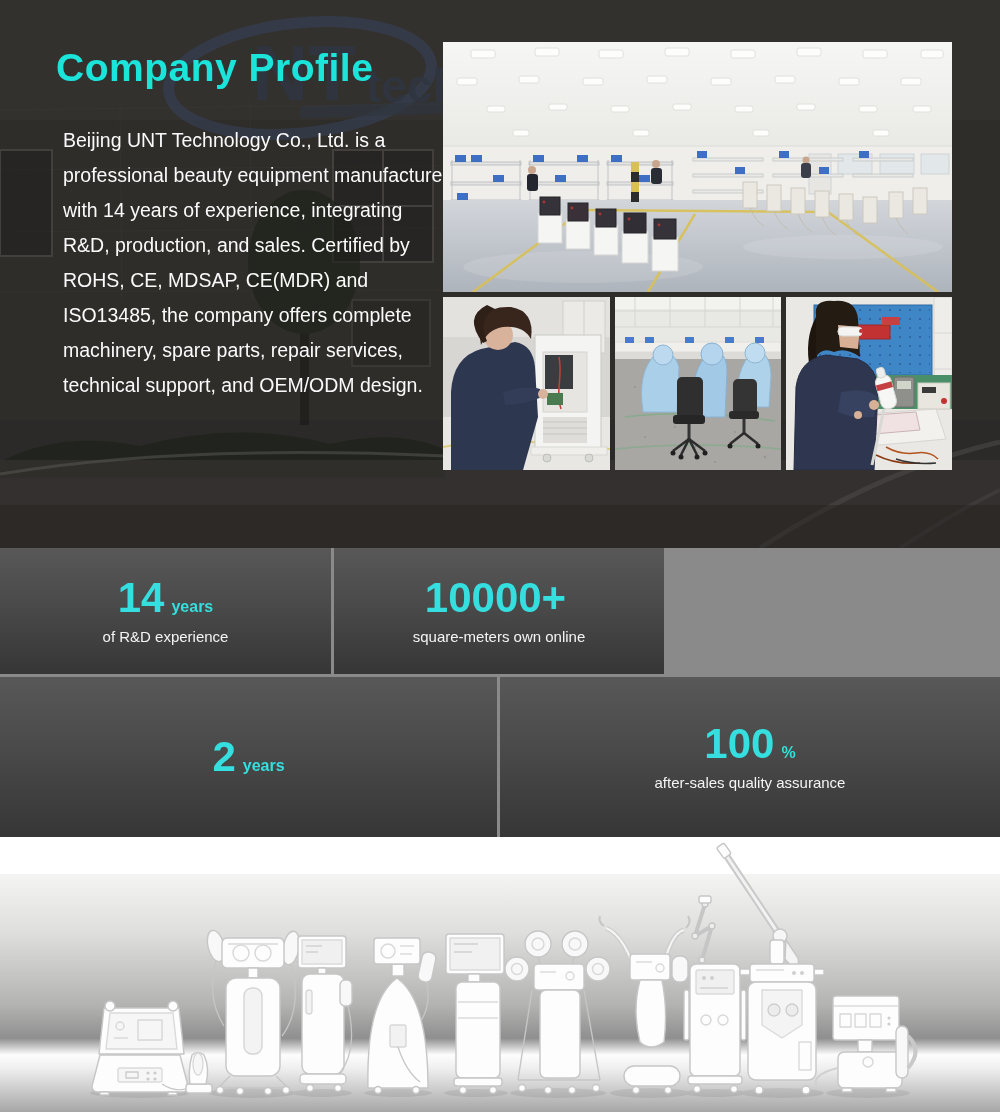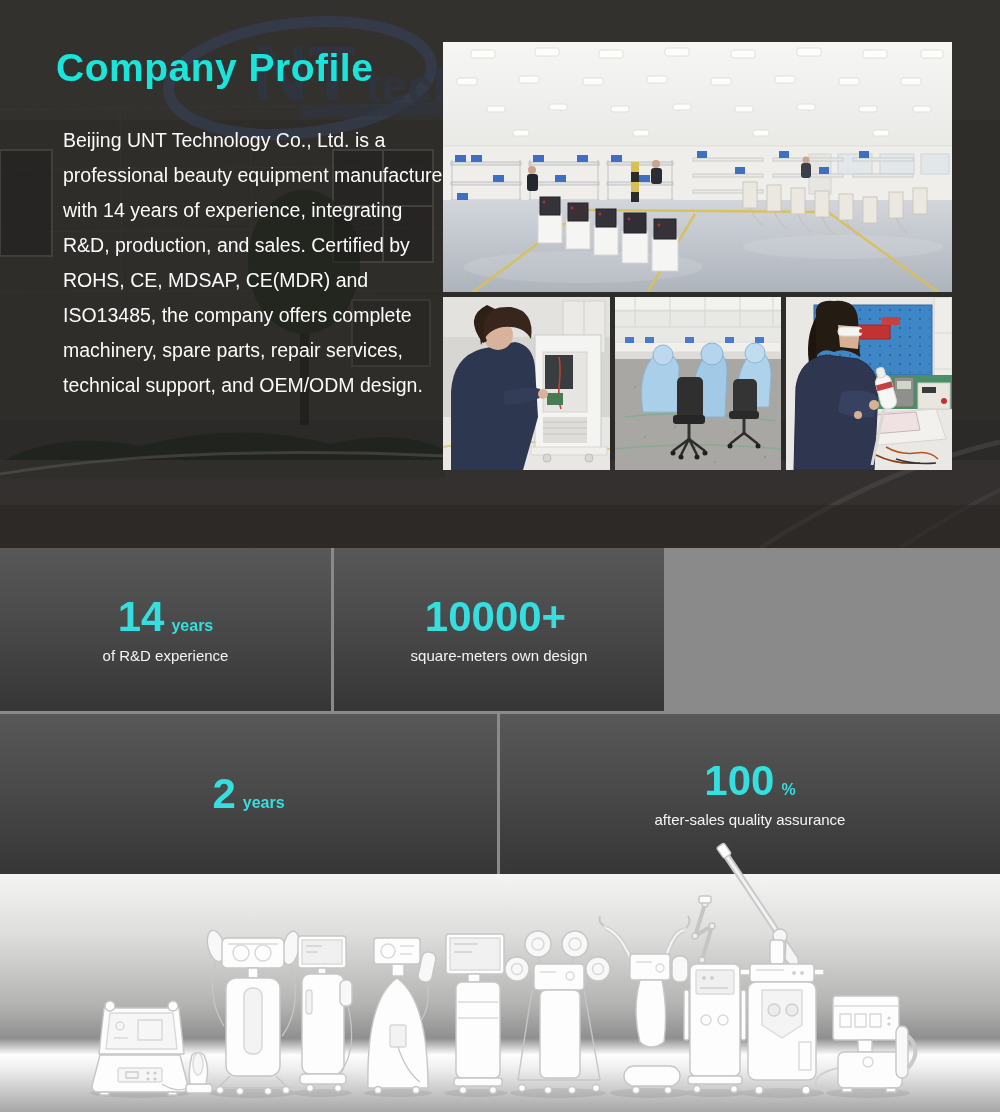--- a/index.html
+++ b/index.html
@@ -18,21 +18,21 @@
   .photo svg{display:block;width:100%;height:100%;}
   .photo-main{left:443px;top:42px;width:509px;height:250px;}
   .photo-s1{left:443px;top:297px;width:167px;height:173px;}
   .photo-s2{left:615px;top:297px;width:166px;height:173px;}
   .photo-s3{left:786px;top:297px;width:166px;height:173px;}
 
   
   .stats{position:absolute;left:0;top:548px;width:1000px;
          display:flex;flex-direction:column;gap:3px;background:#8a8a8a;}
   .stats-row{display:grid;column-gap:3px;}
-  .stats-row.r1{grid-template-columns:331px 330px 333px;height:163px;}
+  .stats-row.r1{grid-template-columns:331px 330px 333px;height:126px;}
   .stats-row.r2{grid-template-columns:497px 500px;height:160px;}
   .stat-cell{background:linear-gradient(180deg,#585858 0%,#4a4a4a 45%,#363636 100%);
          display:flex;flex-direction:column;align-items:center;justify-content:center;}
   .stat-line{display:flex;align-items:baseline;}
   .stat-num{font-size:42px;font-weight:700;color:#35dfdf;line-height:1;}
   .stat-unit{font-size:16px;font-weight:700;color:#35dfdf;margin-left:7px;}
   .stat-label{margin-top:9px;font-size:15px;color:#f4f4f4;}
 
   
   .showcase{position:absolute;left:0;top:874px;width:1000px;height:238px;
@@ -428,21 +428,21 @@
           <span class="stat-num">14</span>
           <span class="stat-unit">years</span>
         </div>
         <div class="stat-label">of R&amp;D experience</div>
       </div>
       <div class="stat-cell">
         <div class="stat-line">
           <span class="stat-num">10000+</span>
           <span class="stat-unit"></span>
         </div>
-        <div class="stat-label">square-meters own design</div>
+        <div class="stat-label">square-meters own online</div>
       </div>
     </div>
     <div class="stats-row r2">
       <div class="stat-cell">
         <div class="stat-line">
           <span class="stat-num">2</span>
           <span class="stat-unit">years</span>
         </div>
       </div>
       <div class="stat-cell">

